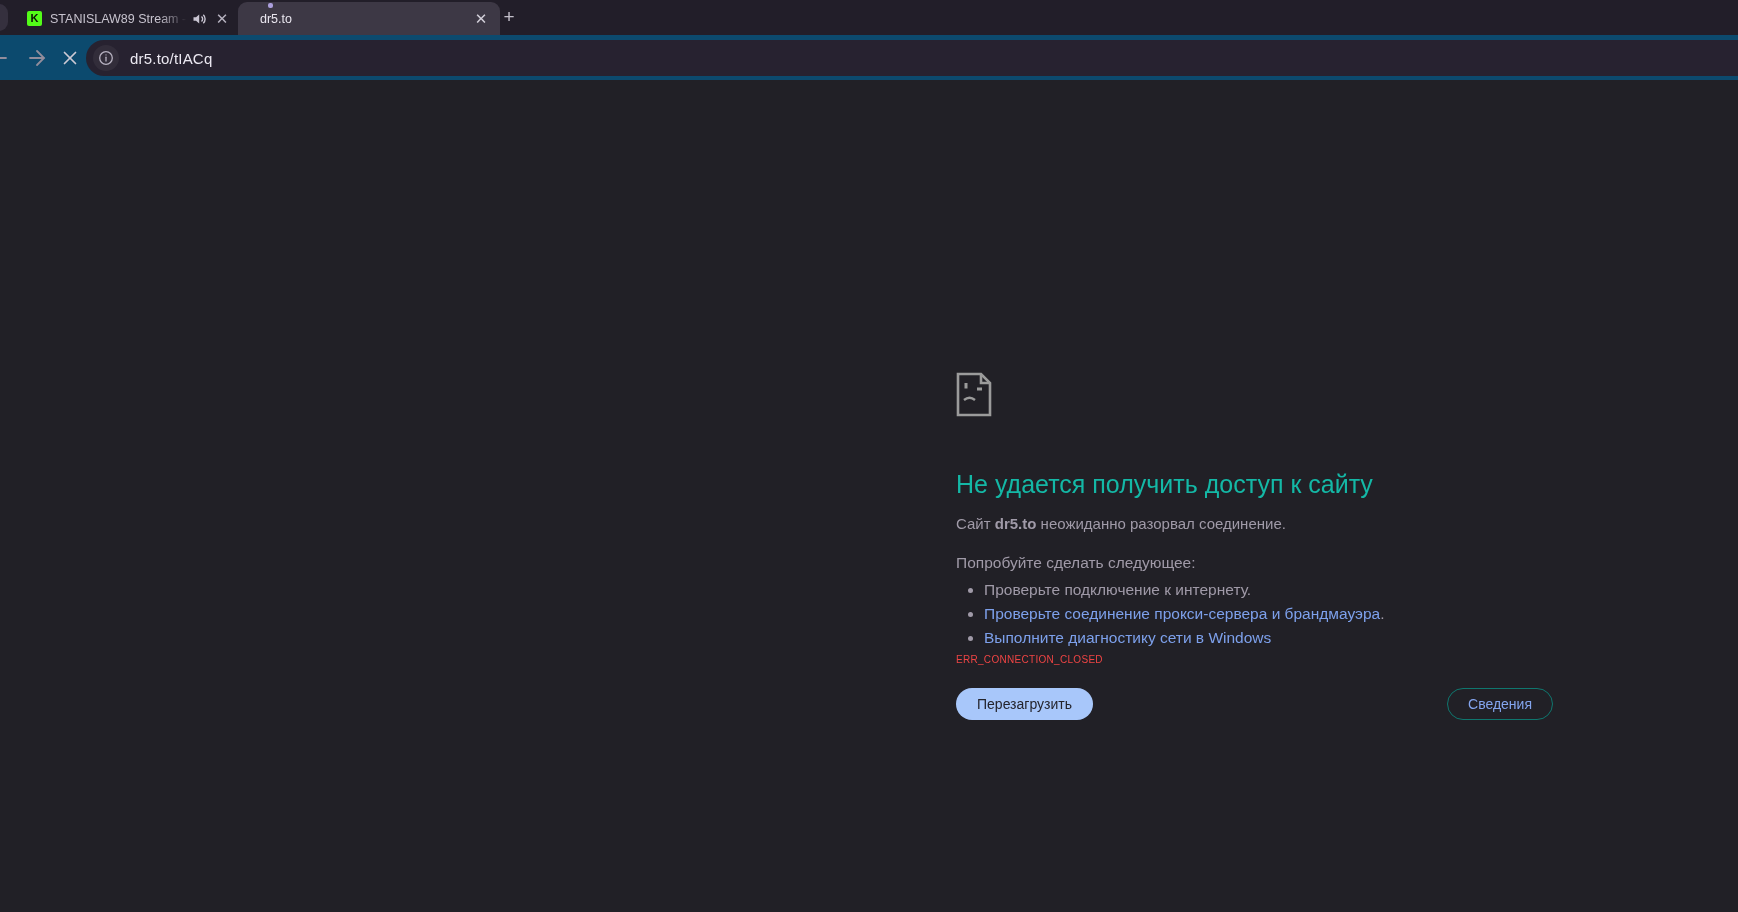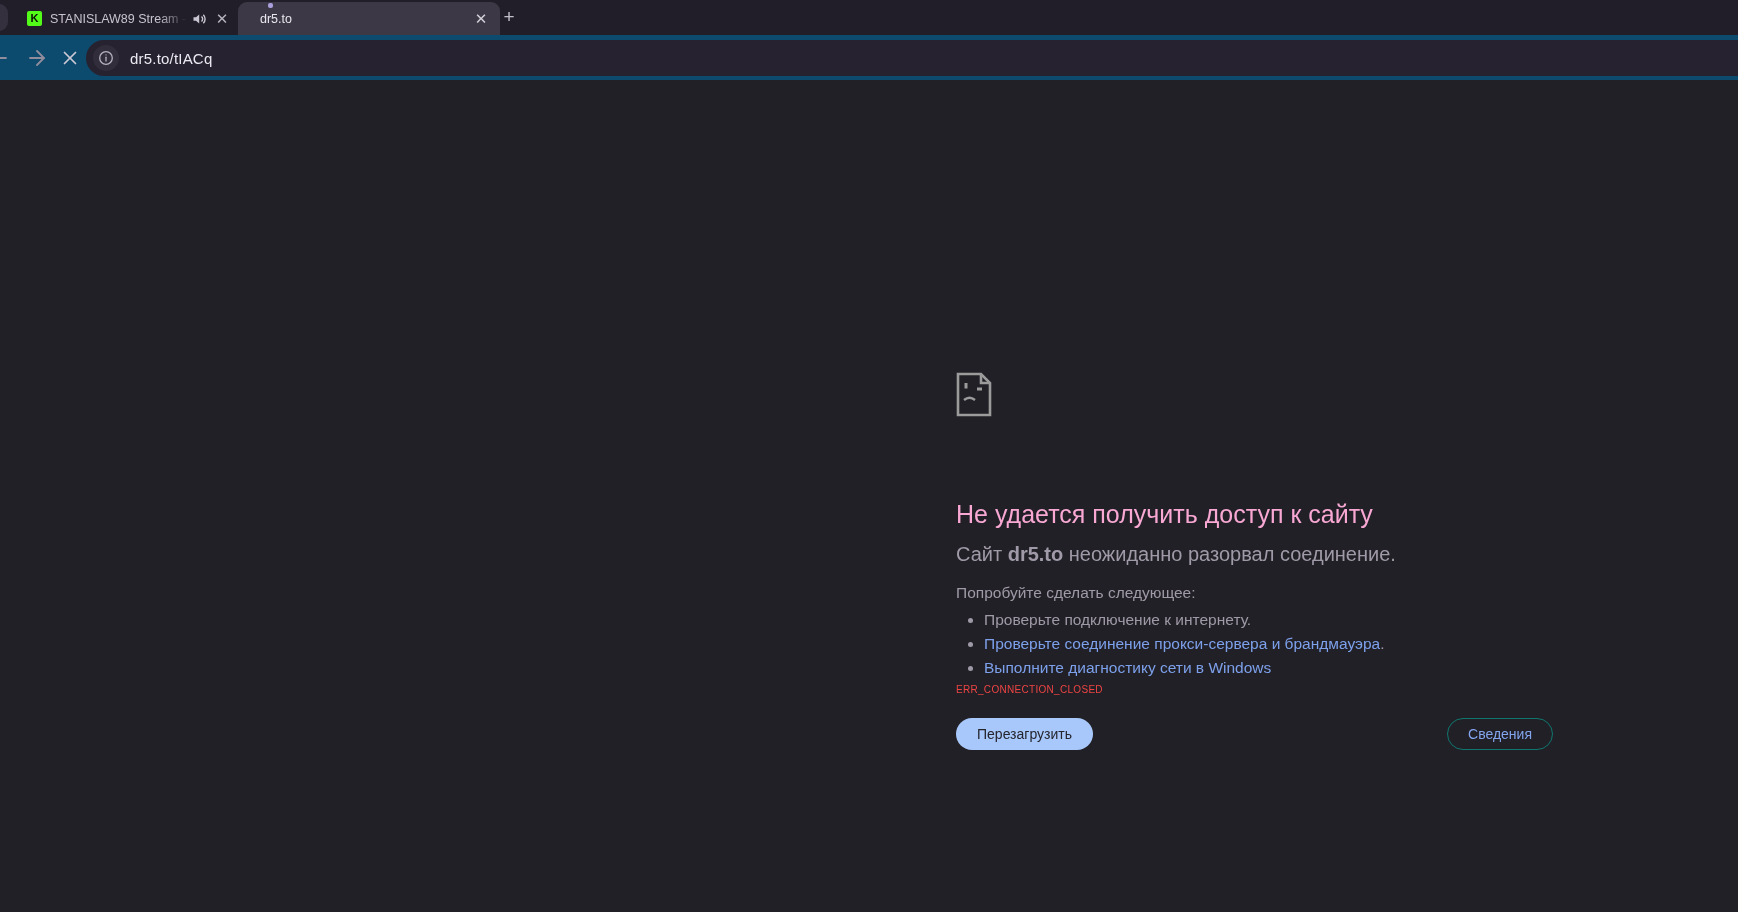--- a/index.html
+++ b/index.html
@@ -87,24 +87,24 @@
   }
 
   
   .content {
     position: absolute; left: 0; top: 80px; width: 1738px; height: 832px;
     background: #212026;
   }
   .error-main { position: absolute; left: 956px; top: 292px; width: 600px; }
   .sad-icon { width: 36px; height: 45px; color: #9b9b9b; }
   .error-title {
-    margin-top: 81px; font-size: 25px; font-weight: 400;
-    color: #f9a8d4; line-height: 32px;
-  }
-  .error-message { margin-top: 14px; font-size: 20px; color: #a09aa8; line-height: 20px; }
+    margin-top: 51px; font-size: 25px; font-weight: 400;
+    color: #14b8a6; line-height: 32px;
+  }
+  .error-message { margin-top: 14px; font-size: 15px; color: #a09aa8; line-height: 20px; }
   .error-message b { font-weight: bold; }
   .suggestions-label { margin-top: 20px; font-size: 15.5px; color: #a09aa8; }
   .suggestions { margin-top: 6px; padding-left: 28px; }
   .suggestions li { font-size: 15.5px; color: #a09aa8; line-height: 24px; }
   .suggestions a { color: #7da0eb; text-decoration: none; cursor: pointer; }
   .error-code {
     margin-top: 4px; font-size: 10px; color: #ef4444; letter-spacing: .3px;
   }
   .buttons-row {
     margin-top: 23px; width: 597px;

